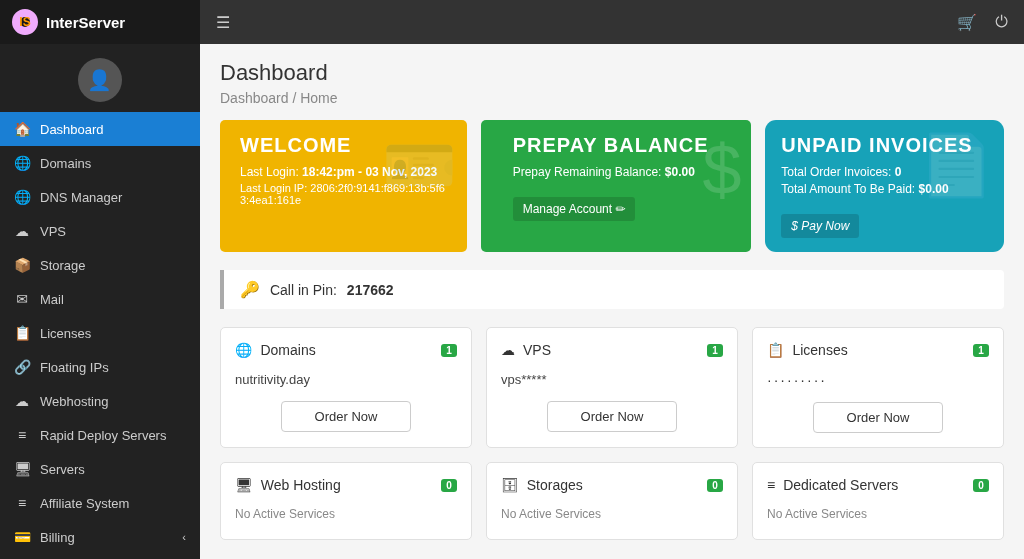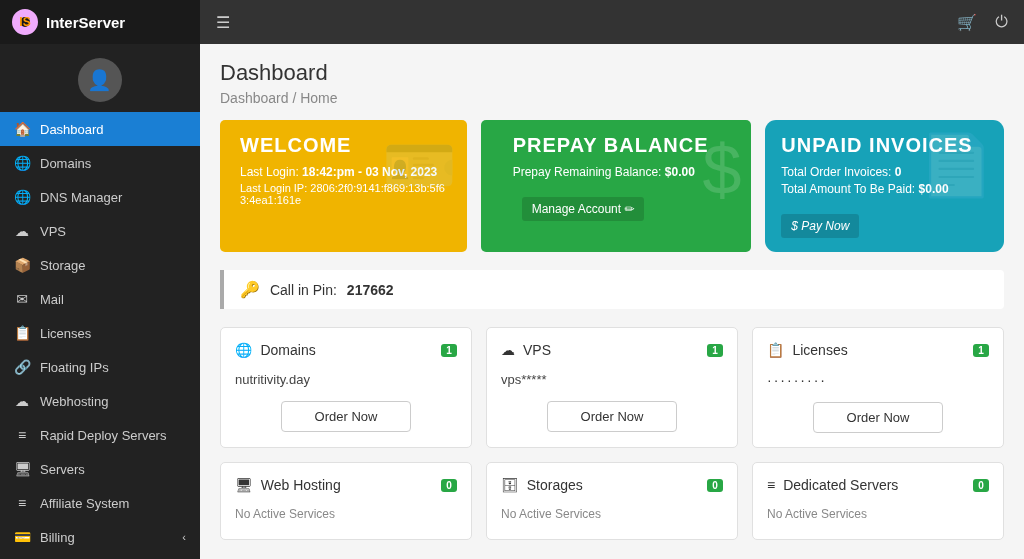--- a/index.html
+++ b/index.html
@@ -349,21 +349,21 @@
         </div>
       </div>
 
       <div class="card-prepay">
         <div class="card-title-big">PREPAY BALANCE</div>
         <div class="card-bg-icon" style="font-size:70px;">$</div>
         <div class="card-label">
           <span>Prepay Remaining Balance:</span>
           <strong>$0.00</strong>
         </div>
-        <div style="margin-top: 8px; margin-left: 9px;">
+        <div style="margin-top: 8px;">
           <span class="card-footer-btn">Manage Account ✏</span>
         </div>
       </div>
 
       <div class="card-invoices">
         <div class="card-title-big">UNPAID INVOICES</div>
         <div class="card-bg-icon">📄</div>
         <div class="card-label">
           <span>Total Order Invoices:</span>
           <strong>0</strong>

